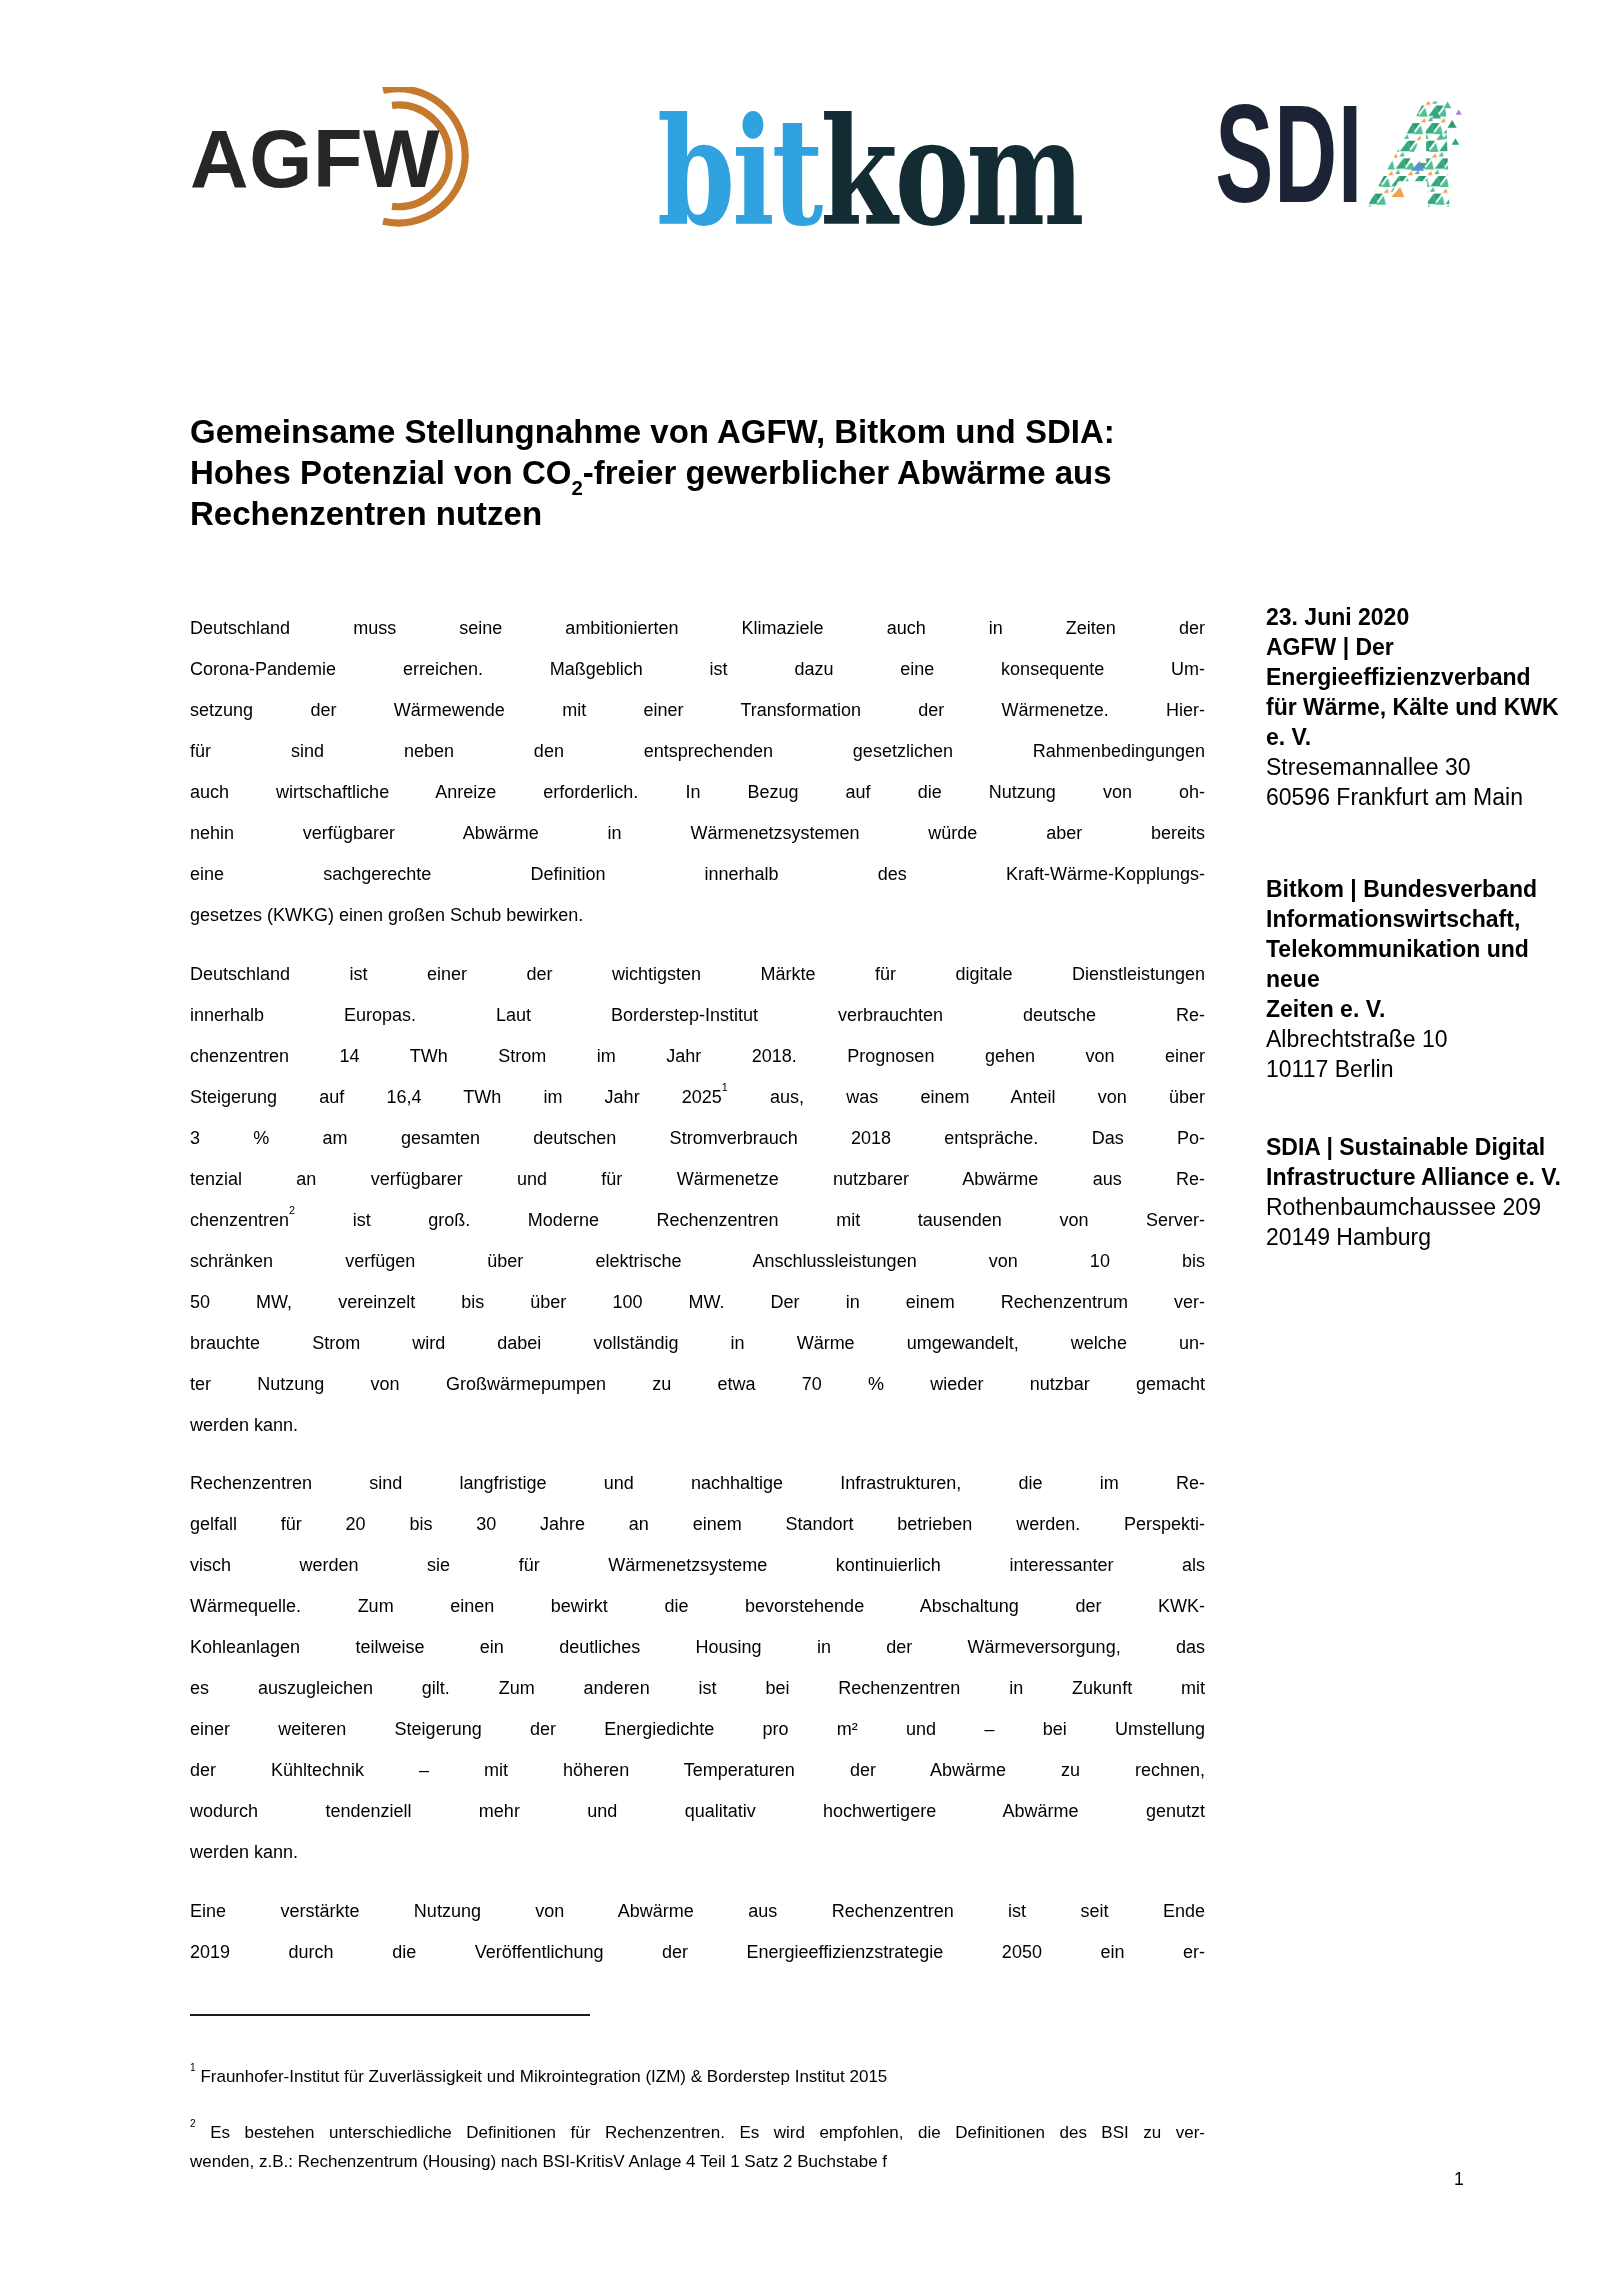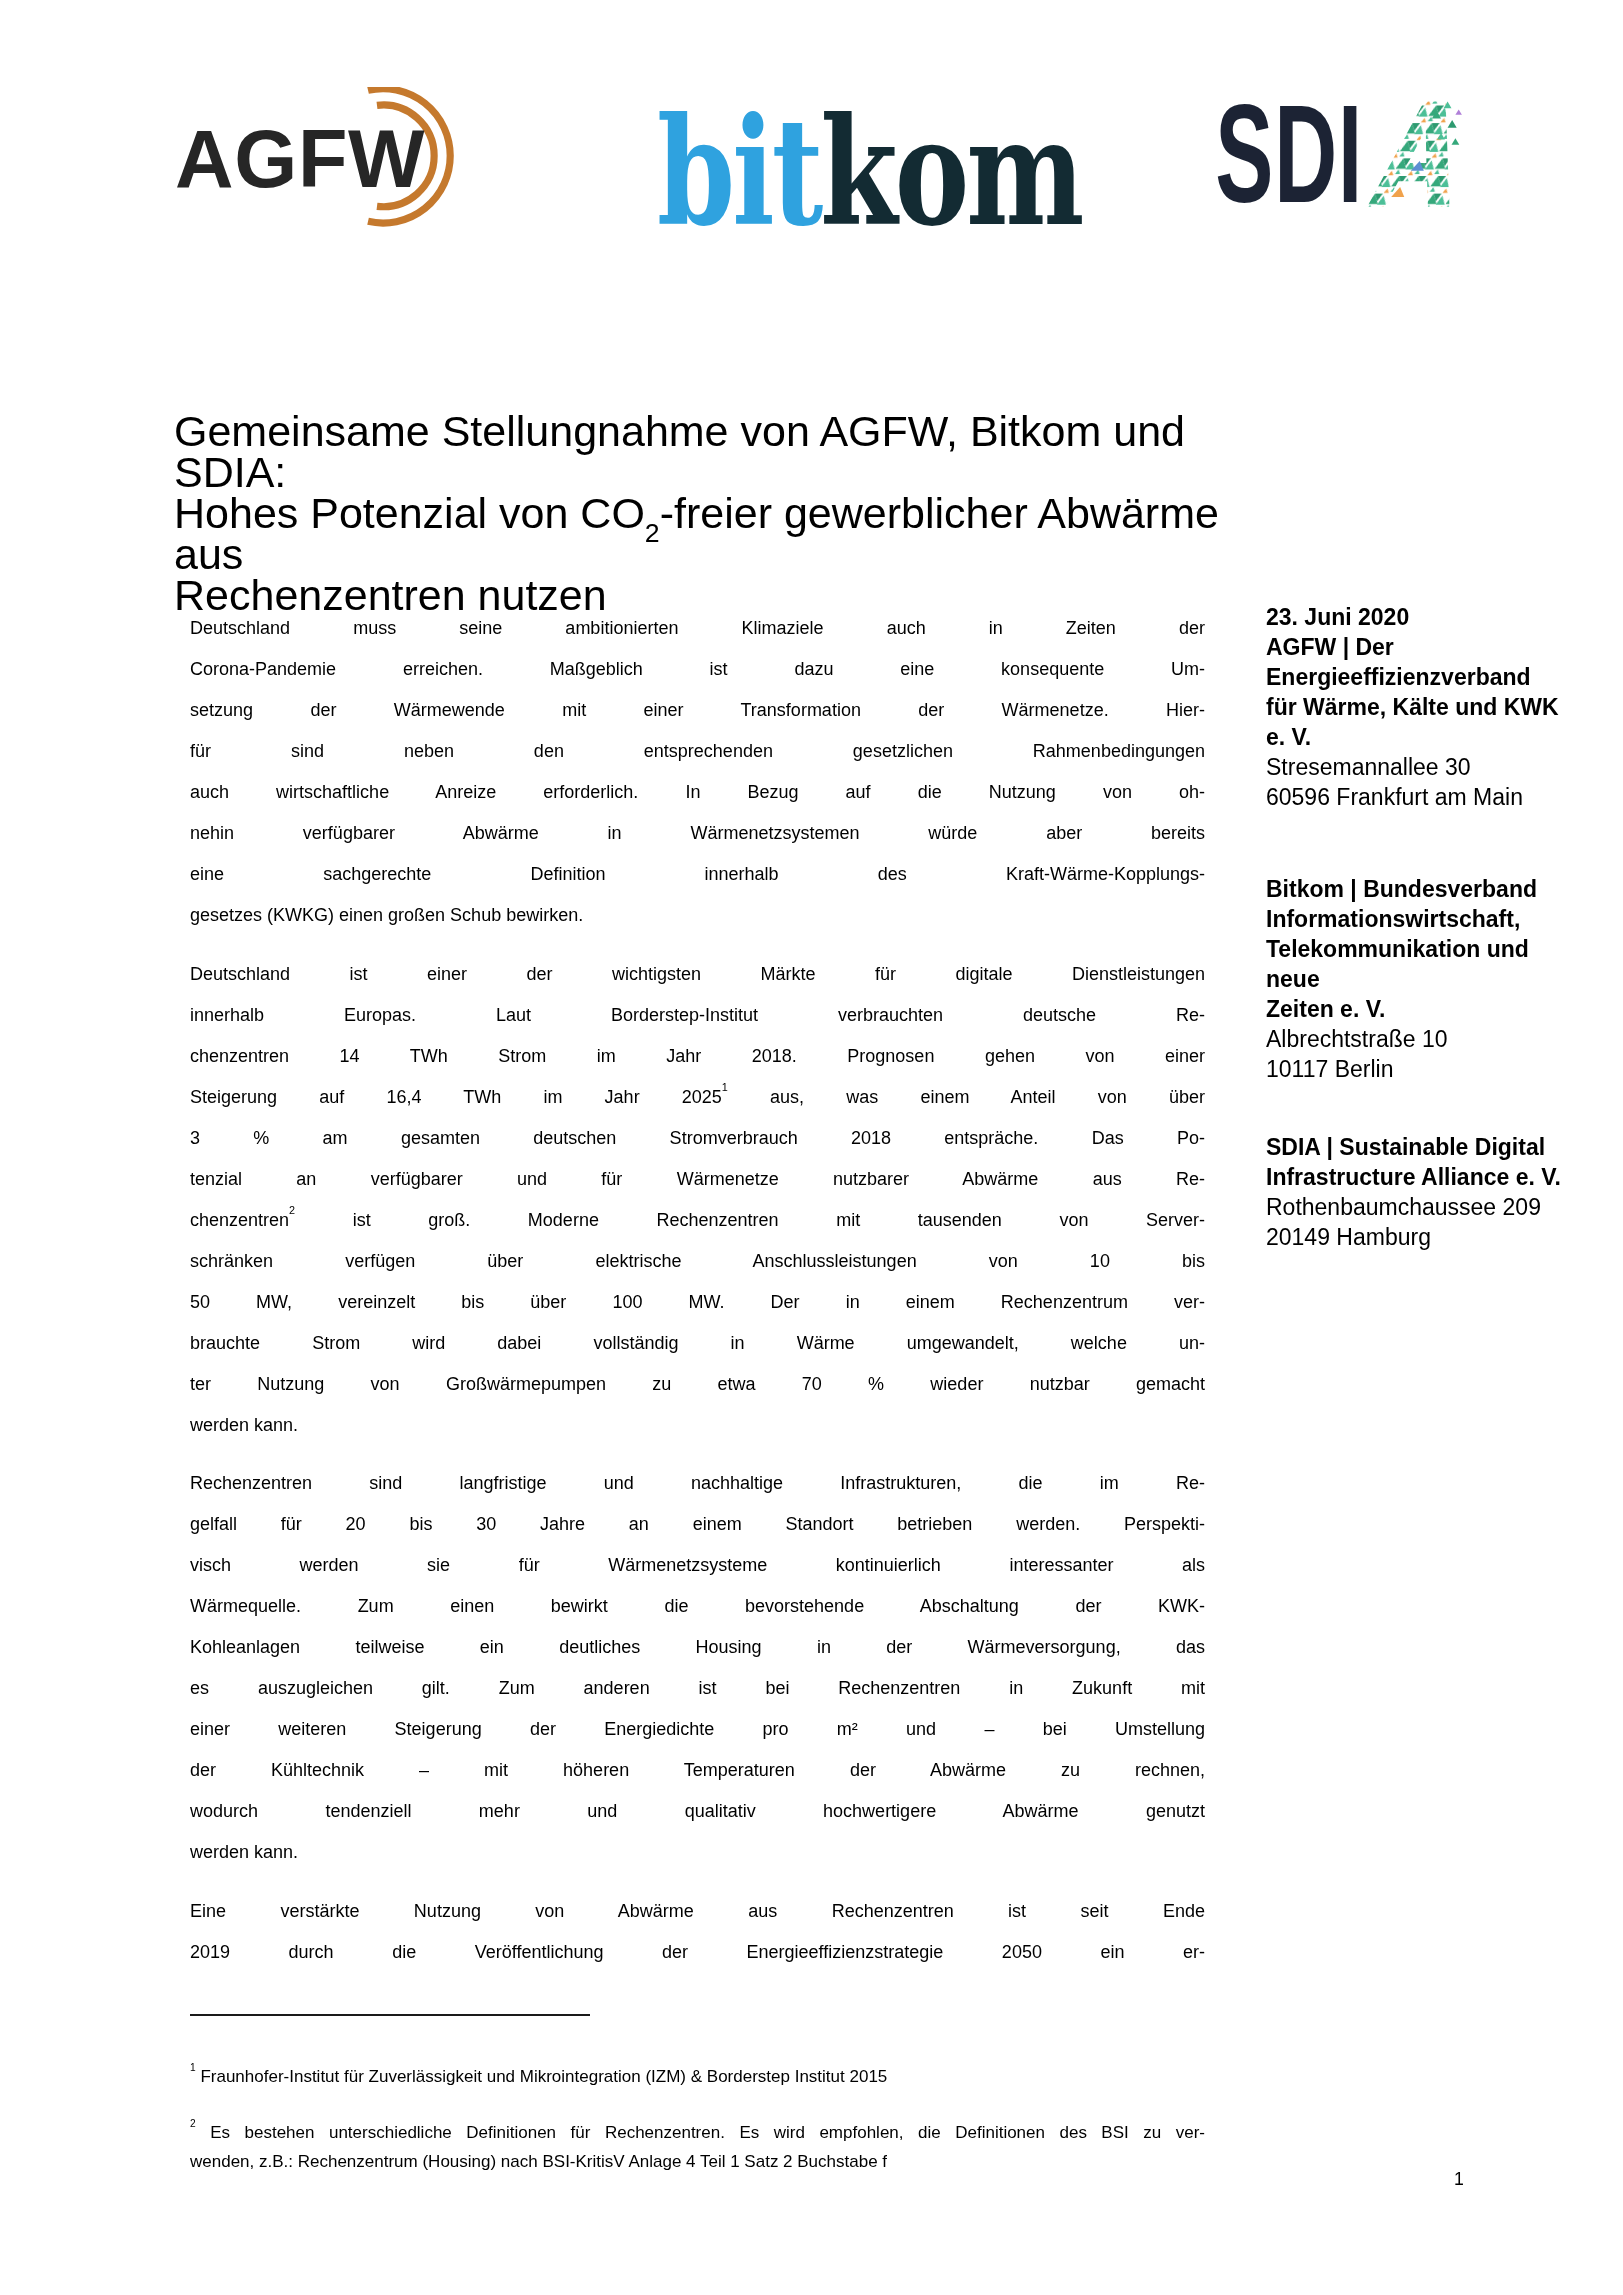--- a/index.html
+++ b/index.html
@@ -7,21 +7,21 @@
     position:relative;
     width:1623px;
     height:2295px;
     background:#ffffff;
     font-family:"Liberation Sans", sans-serif;
     color:#000;
     overflow:hidden;
   }
 
   
-  .logo-agfw{position:absolute;left:175px;top:95px;width:307px;height:177px;}
+  .logo-agfw{position:absolute;left:190px;top:95px;width:307px;height:177px;}
   .agfw-text{
     position:absolute;left:0;top:23.6px;
     font-size:81px;font-weight:bold;line-height:1;letter-spacing:0.7px;
     color:var(--agfw-text,#262626);
   }
   .agfw-arcs{position:absolute;left:156px;top:-7.9px;}
 
   .logo-bitkom{
     position:absolute;left:657px;top:99px;height:150px;
     font-family:"DejaVu Serif", serif;font-weight:bold;
@@ -29,22 +29,22 @@
     transform:scaleX(0.76);transform-origin:left top;
     white-space:nowrap;
   }
   .bitkom-bit{color:var(--bitkom-blue,#2fa2df);}
   .bitkom-kom{color:var(--bitkom-dark,#132b33);}
 
   .logo-sdia{position:absolute;left:1215px;top:99px;}
 
   
   .title{
-    position:absolute;left:174px;top:411px;width:1112px;
-    font-size:43px;font-weight:normal;line-height:41px;
+    position:absolute;left:190px;top:411px;width:1112px;
+    font-size:33px;font-weight:bold;line-height:41px;
   }
   .title sub{font-size:62%;position:relative;top:0.18em;line-height:0;}
 
   
   .body-col{
     position:absolute;left:190px;top:608px;width:1015px;
     font-size:18px;line-height:41px;
   }
   .para{margin:0 0 17.7px 0;}
   .line{text-align:justify;text-align-last:justify;}

